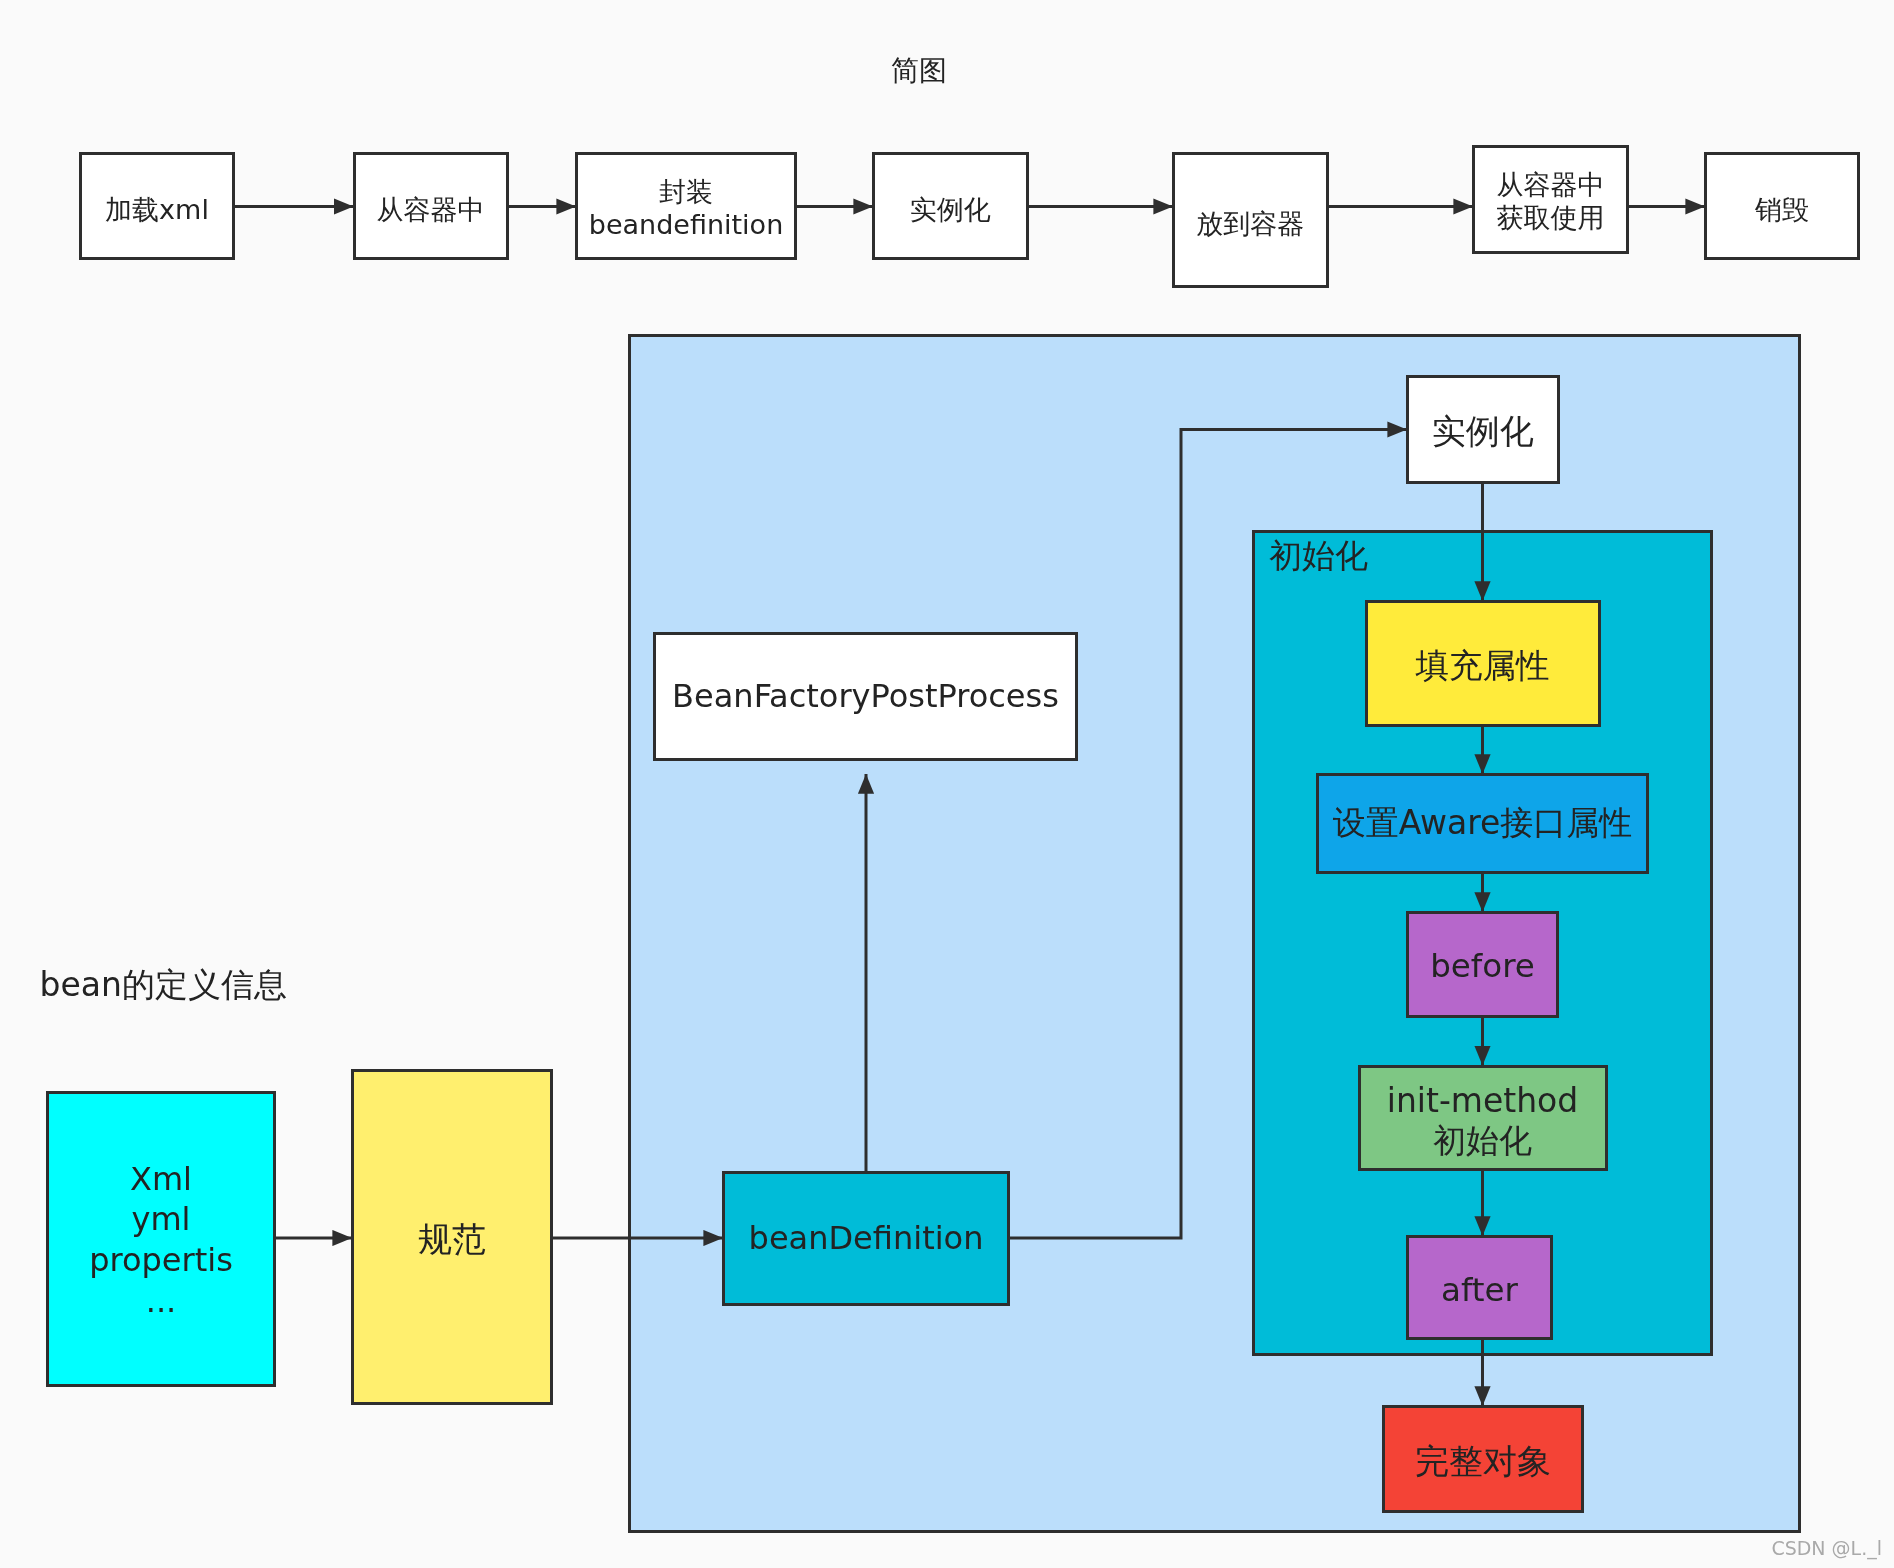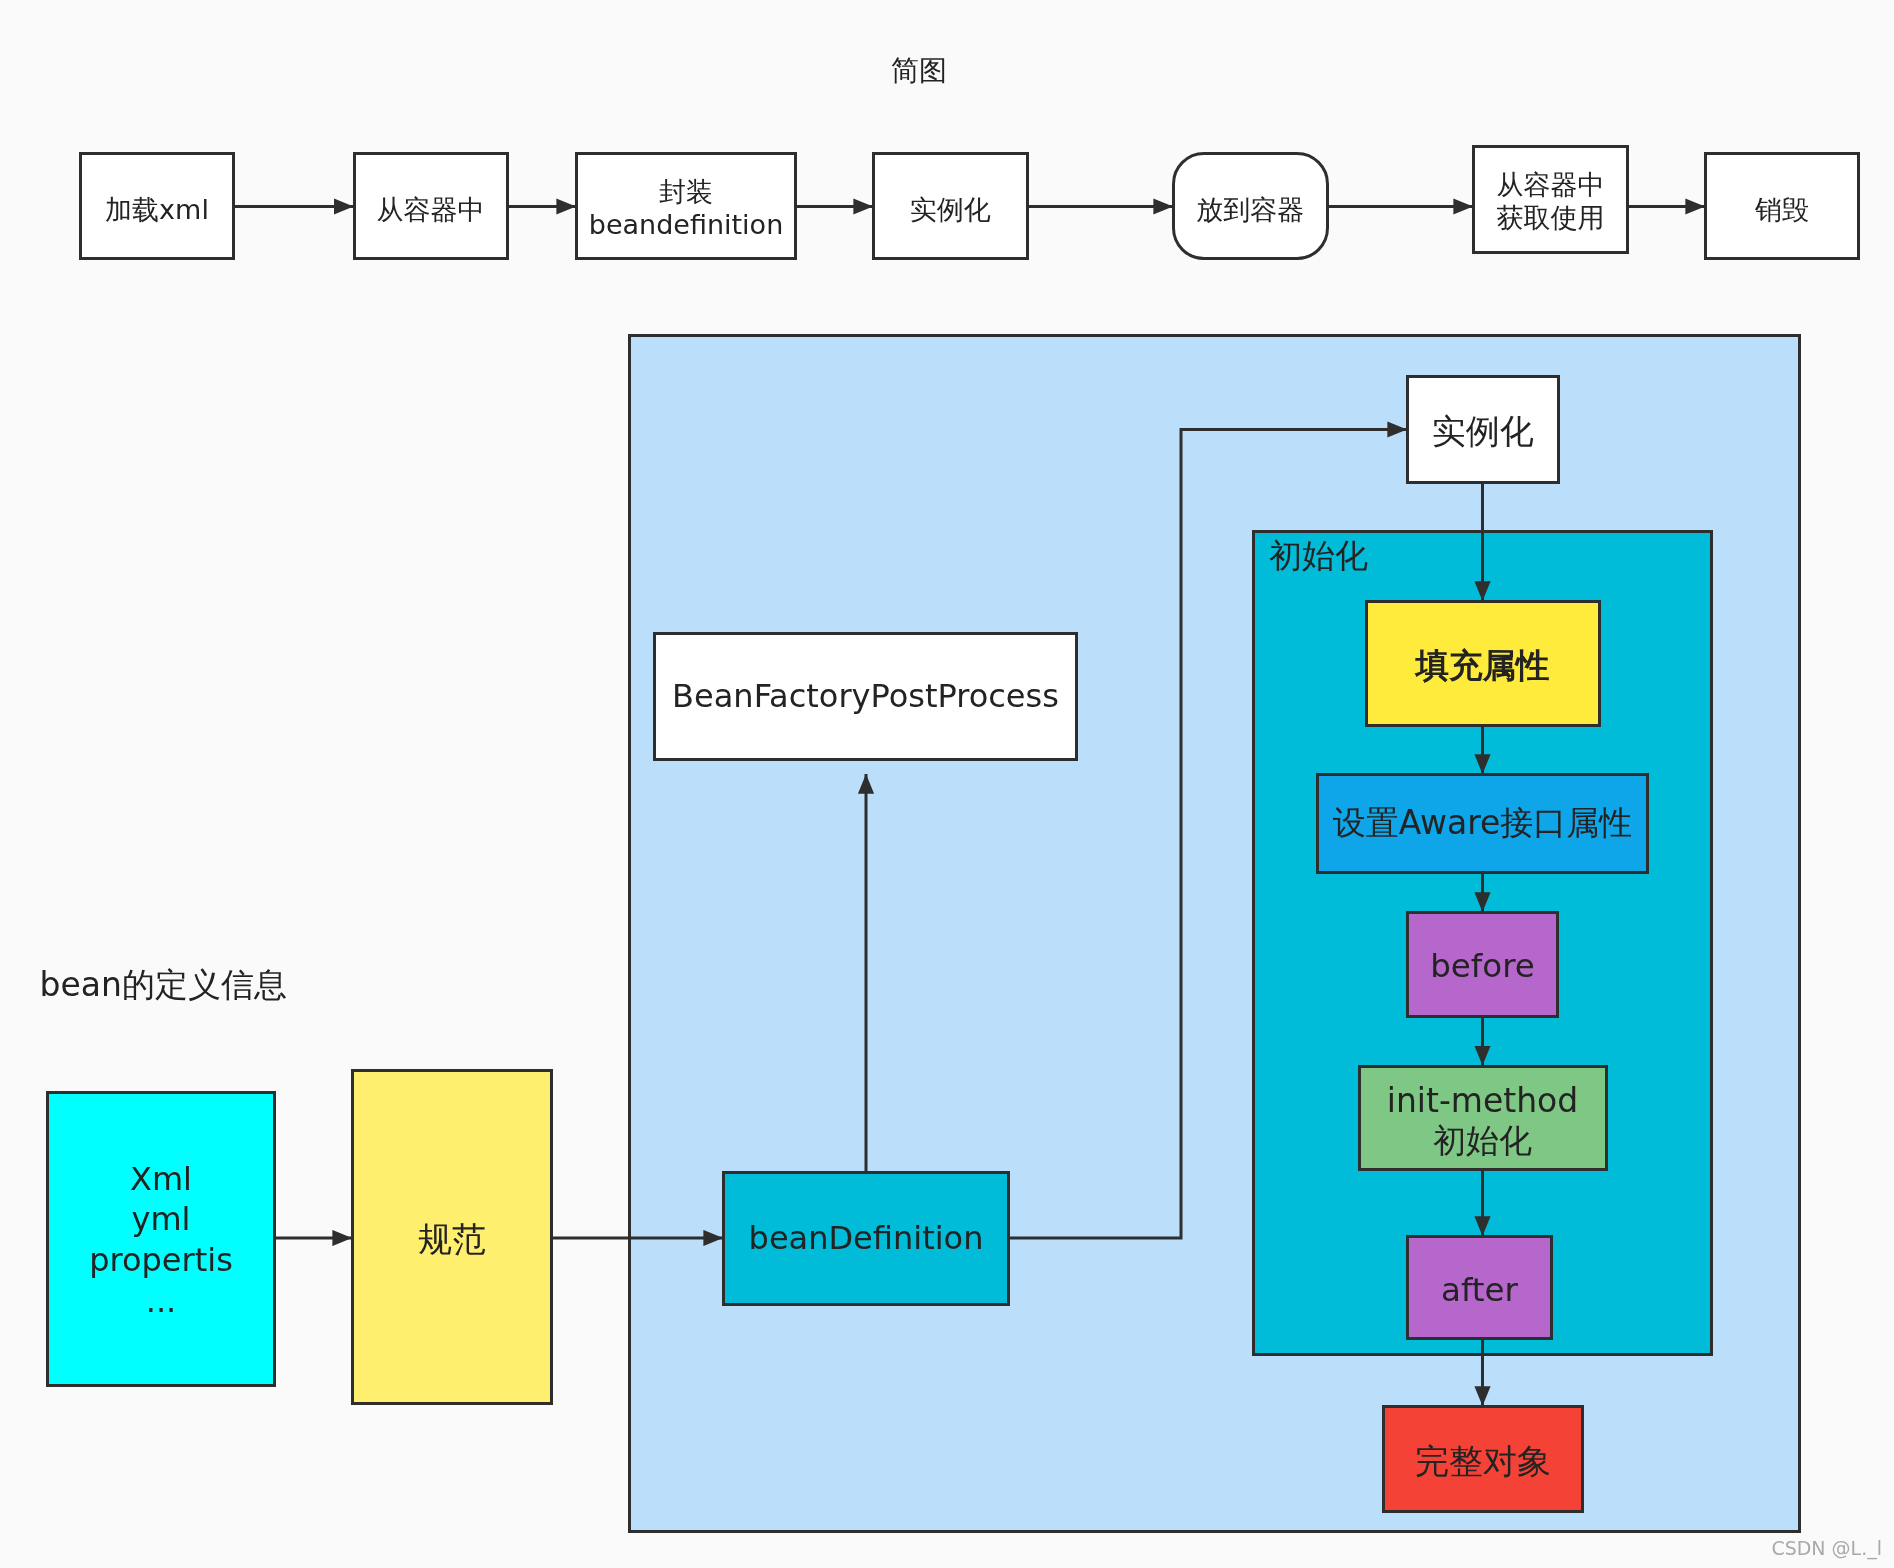--- a/index.html
+++ b/index.html
@@ -64,42 +64,42 @@
   <div class="node pipe" style="left:352.5px;top:151.5px;width:156px;height:108.5px;background:#ffffff;font-size:27px;">
     <span>从容器中</span>
   </div>
   <div class="node pipe two" style="left:575px;top:151.5px;width:222px;height:108.5px;background:#ffffff;font-size:27px;">
     <span>封装
 beandefinition</span>
   </div>
   <div class="node pipe" style="left:872px;top:151.5px;width:156.5px;height:108.5px;background:#ffffff;font-size:27px;">
     <span>实例化</span>
   </div>
-  <div class="node pipe" style="left:1172px;top:151.5px;width:156.5px;height:108px;background:#ffffff;font-size:27px;border-radius:32px;">
+  <div class="node pipe" style="left:1172px;top:151.5px;width:156.5px;height:136px;background:#ffffff;font-size:27px;">
     <span>放到容器</span>
   </div>
   <div class="node pipe two" style="left:1472px;top:145px;width:157px;height:108.5px;background:#ffffff;font-size:27px;text-align:center;">
     <span>从容器中
 获取使用</span>
   </div>
   <div class="node pipe" style="left:1704px;top:151.5px;width:156px;height:108.5px;background:#ffffff;font-size:27px;">
     <span>销毁</span>
   </div>
 
   <div class="node nudge0" style="left:653px;top:632px;width:425px;height:129px;background:#ffffff;font-size:32px;">
     <span>BeanFactoryPostProcess</span>
   </div>
   <div class="node nudge0" style="left:722px;top:1171px;width:288px;height:135px;background:#00bcd8;font-size:32px;">
     <span>beanDefinition</span>
   </div>
   <div class="node" style="left:1406px;top:374.5px;width:153.5px;height:109px;background:#ffffff;font-size:34px;">
     <span>实例化</span>
   </div>
 
-  <div class="node" style="left:1364.5px;top:600px;width:236px;height:127px;background:#ffeb3b;font-size:33.5px;font-weight:bold;">
+  <div class="node" style="left:1364.5px;top:600px;width:236px;height:127px;background:#ffeb3b;font-size:33.5px;">
     <span>填充属性</span>
   </div>
   <div class="node nudge0" style="left:1316px;top:773px;width:333px;height:100.5px;background:#0ea5e9;font-size:33px;">
     <span>设置Aware接口属性</span>
   </div>
   <div class="node" style="left:1406px;top:911px;width:153px;height:106.5px;background:#b667cb;font-size:32.5px;">
     <span>before</span>
   </div>
   <div class="node" style="left:1357.5px;top:1064.5px;width:250px;height:106.5px;background:#7ec784;font-size:33px;">
     <span>init-method

